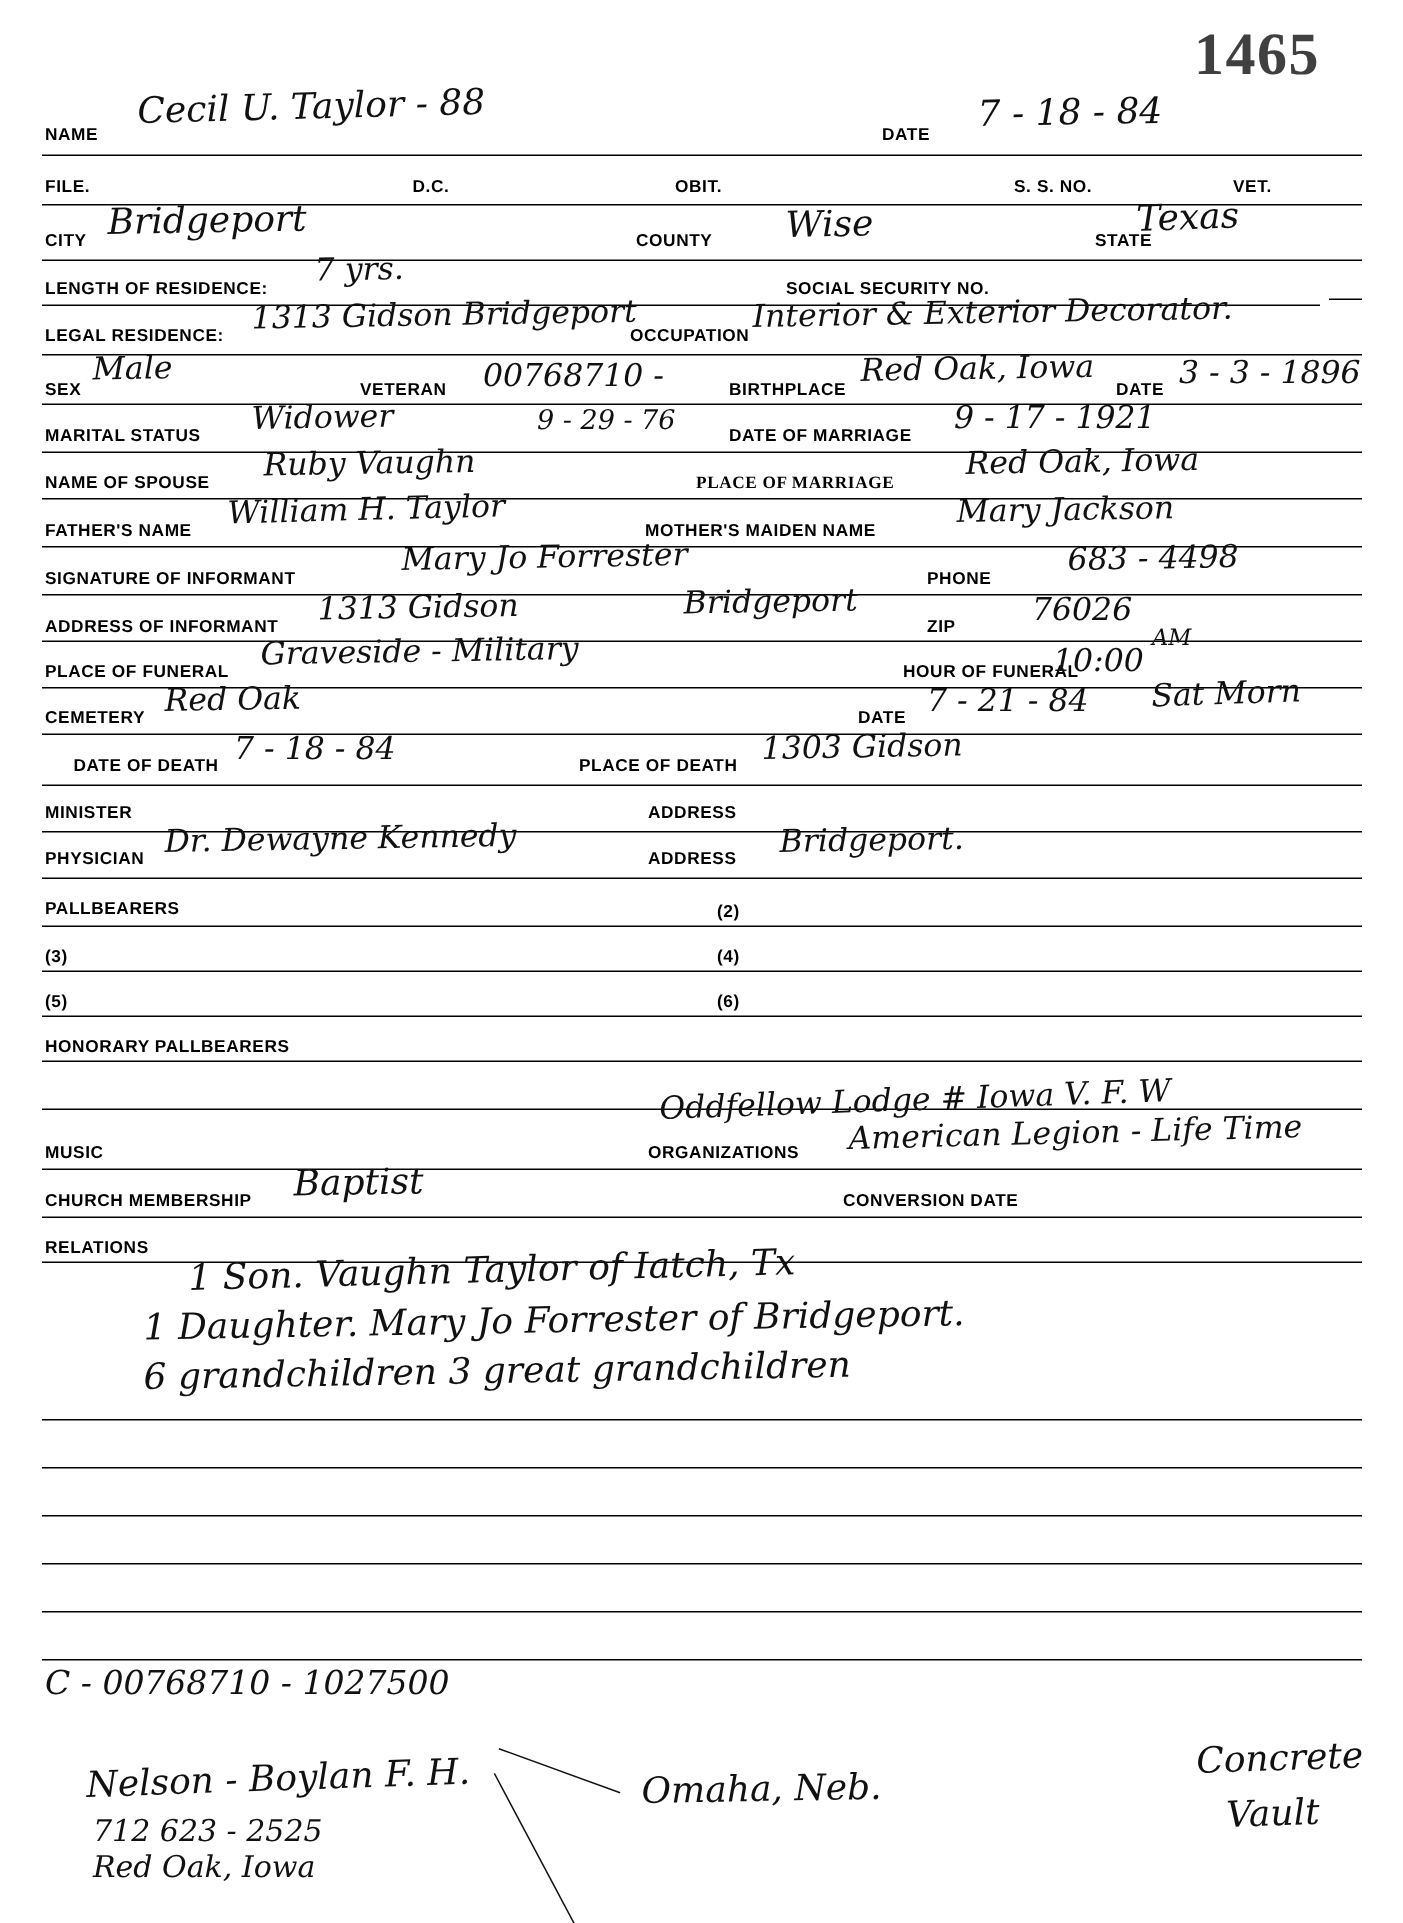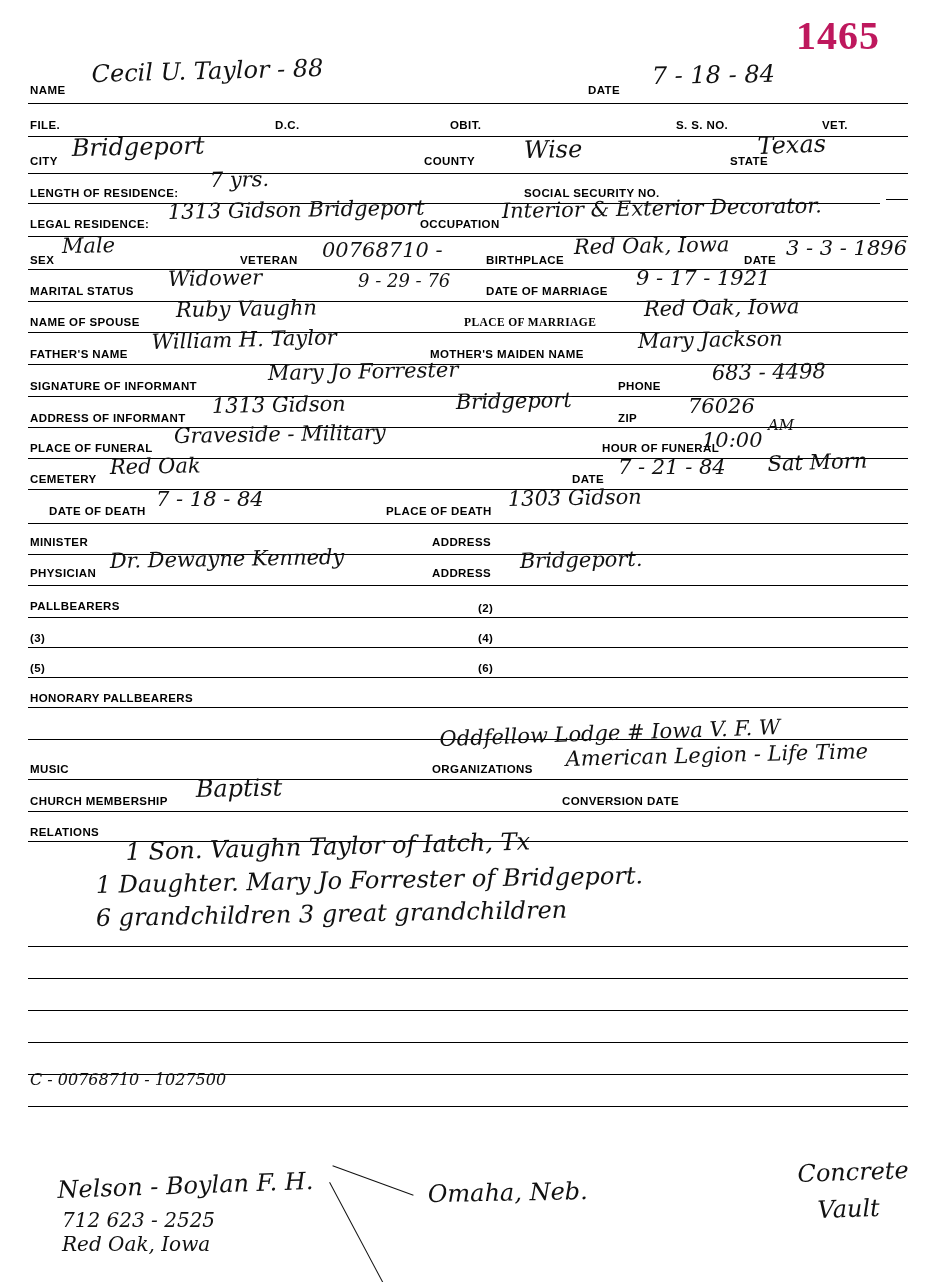--- a/index.html
+++ b/index.html
@@ -22,21 +22,21 @@
     background: #fff;
   }
   
   .record-number {
     position: absolute;
     top: 12px;
     right: 55px;
     font-family: "Liberation Serif", serif;
     font-weight: bold;
     font-size: 40px;
-    color: #be185d;
+    color: #404040;
     letter-spacing: 1px;
   }
   
   .lbl {
     position: absolute;
     font-family: "Liberation Sans", sans-serif;
     font-size: 11.5px;
     font-weight: bold;
     letter-spacing: 0.4px;
     color: #000;
@@ -237,21 +237,21 @@
   <div class="hw lg" style="left:96px; top:871px; transform:rotate(-1deg);">1 Daughter. Mary Jo Forrester of Bridgeport.</div>
   <div class="hw lg" style="left:96px; top:904px; transform:rotate(-1deg);">6 grandchildren   3 great grandchildren</div>
 
   <div class="rule" style="top:946px;"></div>
   <div class="rule" style="top:978px;"></div>
   <div class="rule" style="top:1010px;"></div>
   <div class="rule" style="top:1042px;"></div>
   <div class="rule" style="top:1074px;"></div>
   <div class="rule" style="top:1106px;"></div>
 
-  <div class="hw" style="left:30px; top:1070px; font-size:16px;">C - 00768710 - 1027500</div>
+  <div class="hw" style="left:30px; top:1110px; font-size:22px;">C - 00768710 - 1027500</div>
 
   <div class="hw lg" style="left:58px; top:1176px; transform:rotate(-2deg);">Nelson - Boylan F. H.</div>
   <div class="hw" style="left:62px; top:1208px; font-size:20px;">712 623 - 2525</div>
   <div class="hw" style="left:62px; top:1232px; font-size:20px;">Red Oak, Iowa</div>
 
   <div class="scribble" style="left:330px; top:1180px; width:86px; transform:rotate(20deg);"></div>
   <div class="scribble" style="left:330px; top:1182px; width:116px; transform:rotate(62deg); transform-origin:left top;"></div>
 
   <div class="hw lg" style="left:428px; top:1180px; transform:rotate(-1deg);">Omaha, Neb.</div>
 

